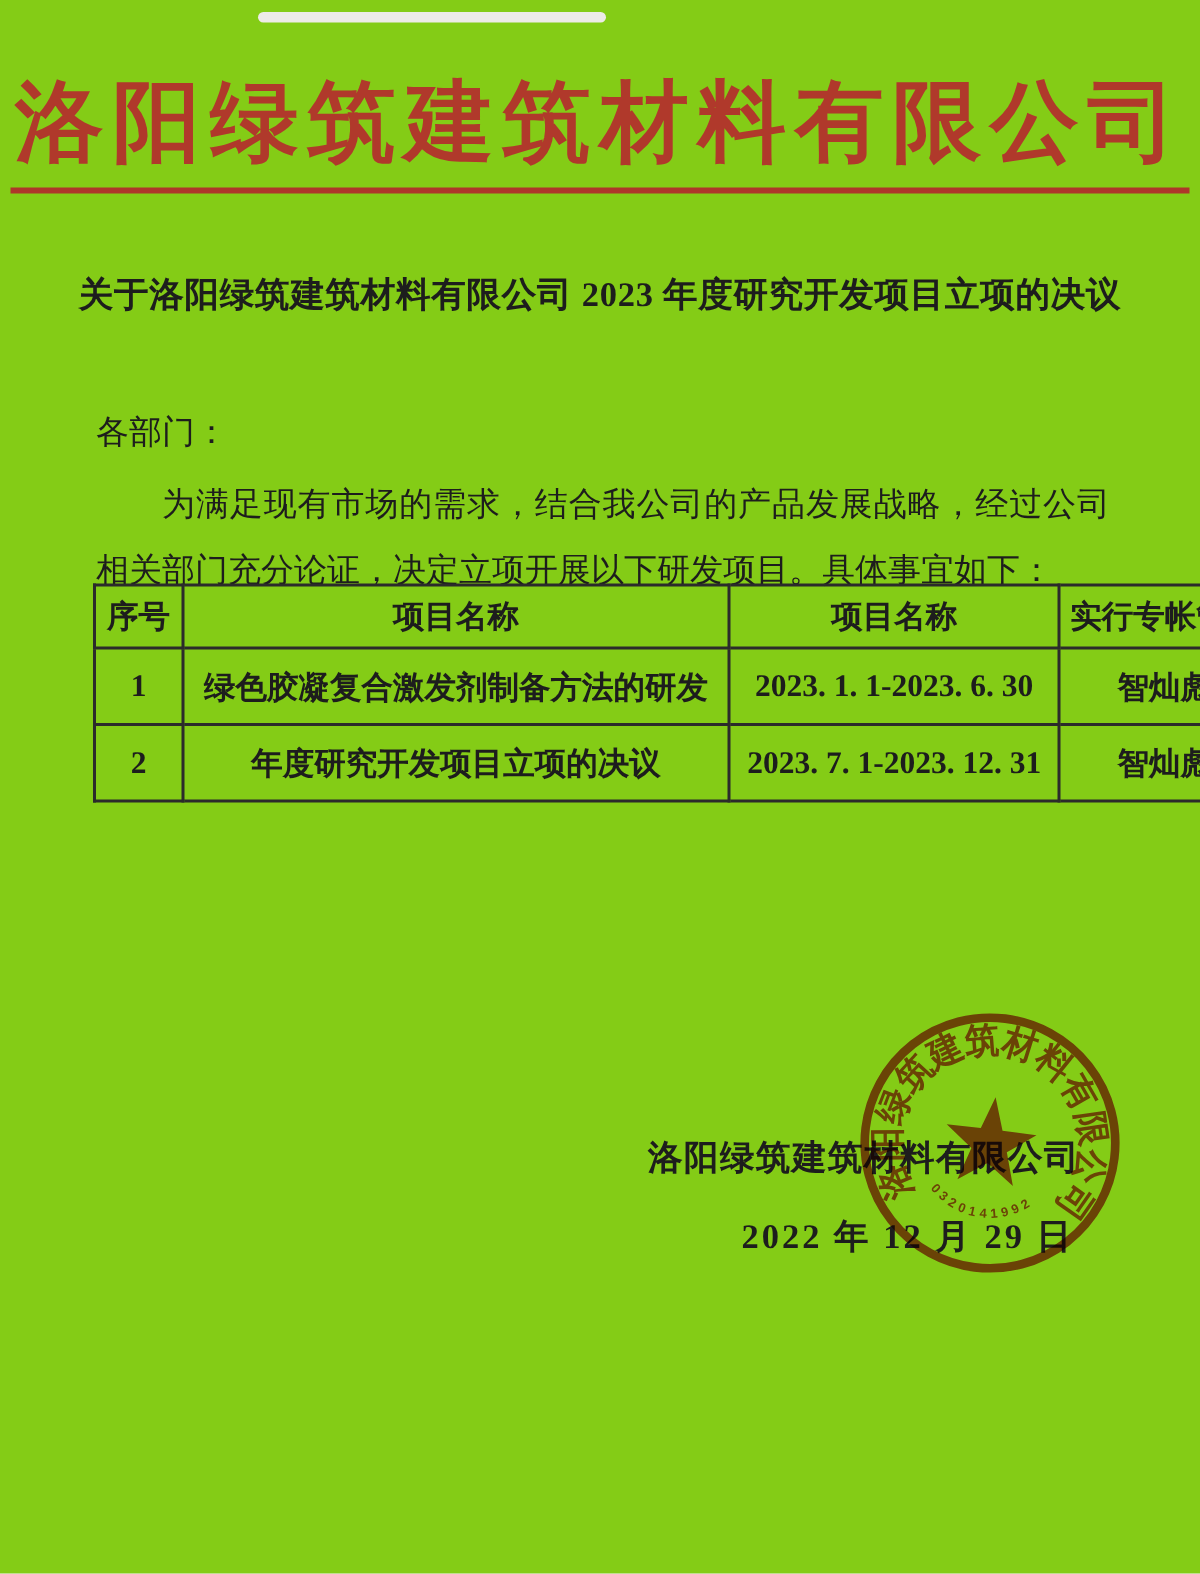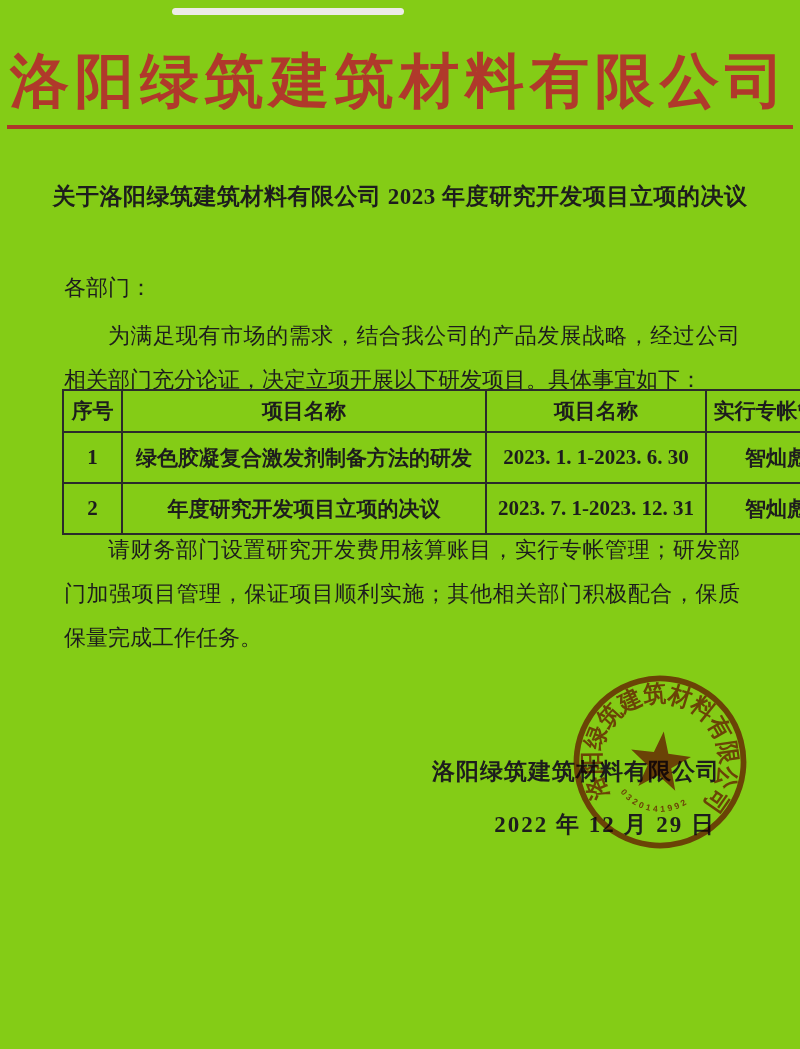--- a/index.html
+++ b/index.html
@@ -126,23 +126,20 @@
       </tr>
       <tr>
         <td>2</td>
         <td>年度研究开发项目立项的决议</td>
         <td>2023. 7. 1-2023. 12. 31</td>
         <td>智灿彪</td>
       </tr>
     </tbody>
   </table>
 
-  <div class="body-block block-2">
-    <p class="para">请财务部门设置研究开发费用核算账目，实行专帐管理；研发部门加强项目管理，保证项目顺利实施；其他相关部门积极配合，保质保量完成工作任务。</p>
-  </div>
 
   <div class="sign-company">洛阳绿筑建筑材料有限公司</div>
 
   <div class="sign-date">2022 年 12 月 29 日</div>
 
   <div class="stamp">
     <svg viewBox="0 0 200 200" xmlns="http://www.w3.org/2000/svg">
       <defs>
         <path id="ring-text-arc" d="M 51.7 140.5 A 63 63 0 1 1 148.3 140.5" fill="none"></path>
         <path id="code-arc" d="M 60.2 133.4 A 52 52 0 0 0 139.8 133.4" fill="none"></path>

